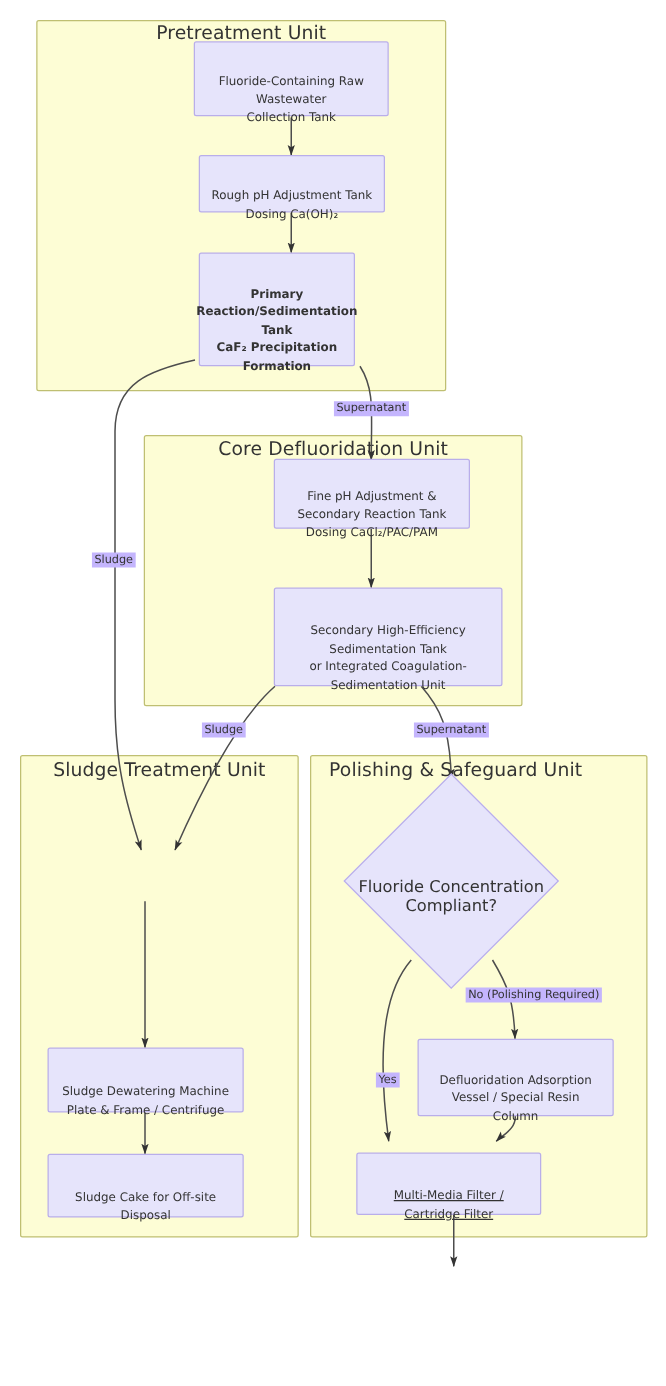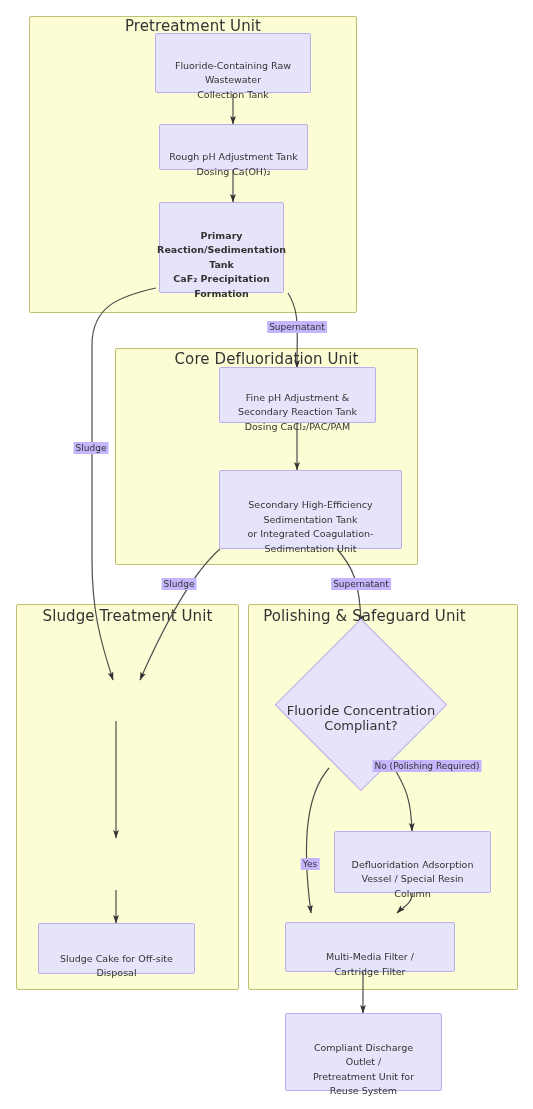--- a/index.html
+++ b/index.html
@@ -172,55 +172,53 @@
   </div>
 
   <div class="node" style="left:219px; top:470px; width:183px; height:79px;">
     <span>Secondary High-Efficiency
 Sedimentation Tank
 or Integrated Coagulation-
 Sedimentation Unit</span>
   </div>
 
 
+  <div class="node" style="left:38px; top:838px; width:157px; height:52px;">
+    <span>Sludge Dewatering Machine
+Plate &amp; Frame / Centrifuge</span>
+  </div>
 
   <div class="node" style="left:38px; top:923px; width:157px; height:51px;">
     <span>Sludge Cake for Off-site
 Disposal</span>
   </div>
 
   <div class="decision" style="left:276px; top:620px; width:170px; height:170px;">
     <div class="dshape"></div>
     <div class="dlabel">Fluoride Concentration
 Compliant?</div>
   </div>
 
   <div class="node" style="left:334px; top:831px; width:157px; height:62px;">
     <span>Defluoridation Adsorption
 Vessel / Special Resin
 Column</span>
   </div>
 
-  <div class="node" style="left:285px; top:922px; width:170px; height:50px;">
+  <div class="node" style="left:285px; top:922px; width:148px; height:50px;text-decoration:underline;">
     <span>Multi-Media Filter /
 Cartridge Filter</span>
   </div>
 
-  <div class="node" style="left:285px; top:1013px; width:157px; height:78px;">
-    <span>Compliant Discharge
-Outlet /
-Pretreatment Unit for
-Reuse System</span>
-  </div>
 
   <div class="edge-label" style="left:297px; top:321px;">Supernatant</div>
 
   <div class="edge-label" style="left:91px; top:442px;">Sludge</div>
 
   <div class="edge-label" style="left:179px; top:578px;">Sludge</div>
 
   <div class="edge-label" style="left:361px; top:578px;">Supernatant</div>
 
-  <div class="edge-label" style="left:427px; top:760px;">No (Polishing Required)</div>
+  <div class="edge-label" style="left:427px; top:790px;">No (Polishing Required)</div>
 
   <div class="edge-label" style="left:310px; top:858px;">Yes</div>
 
 </div>
 
 </body></html>

